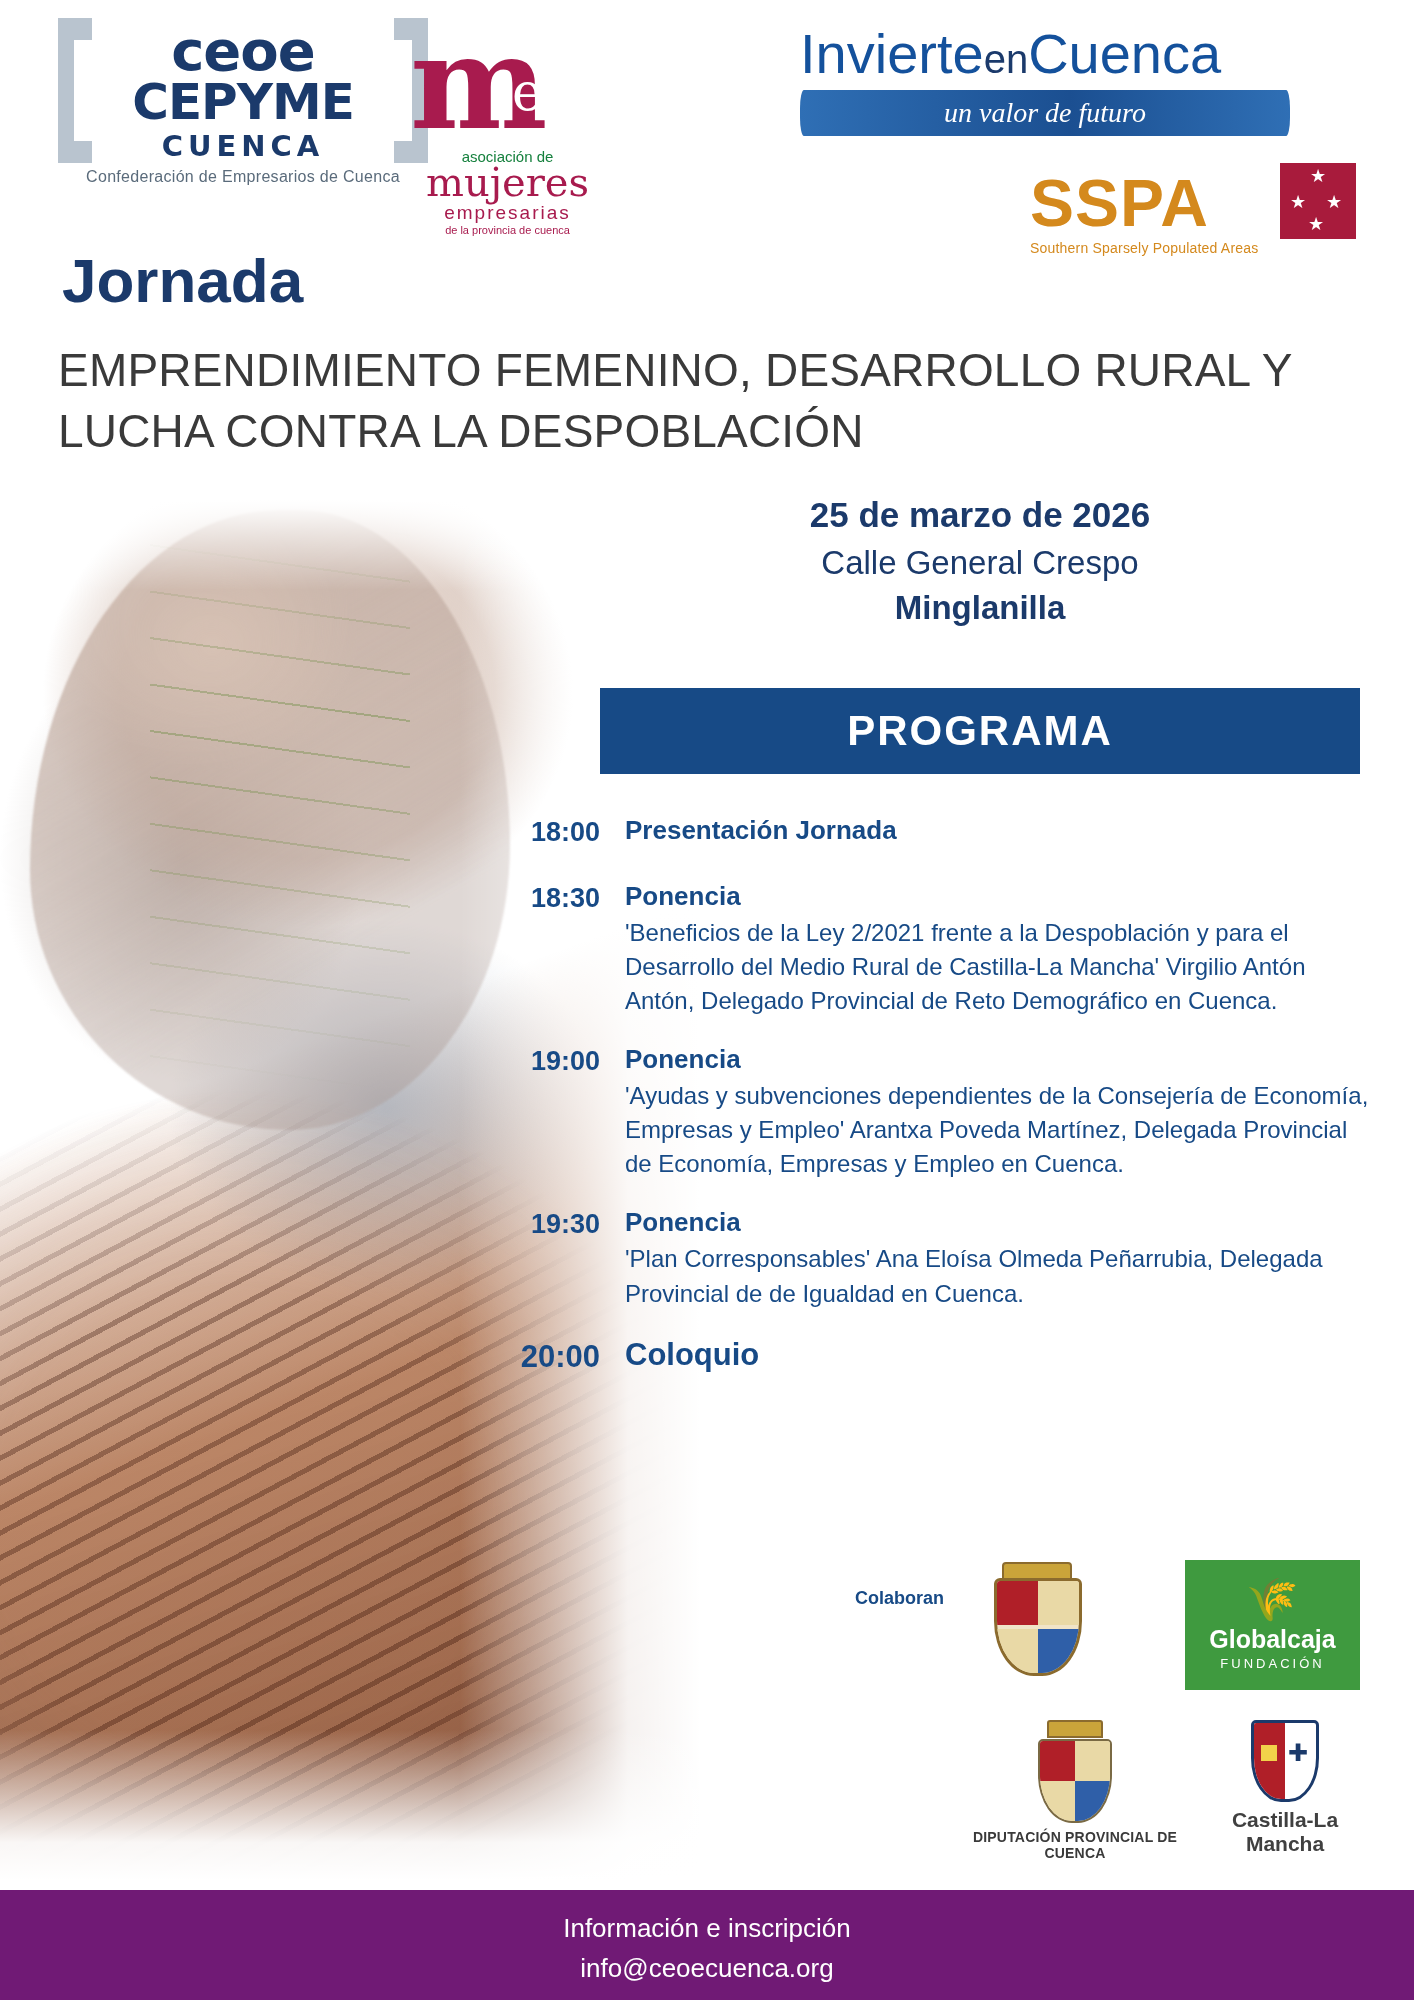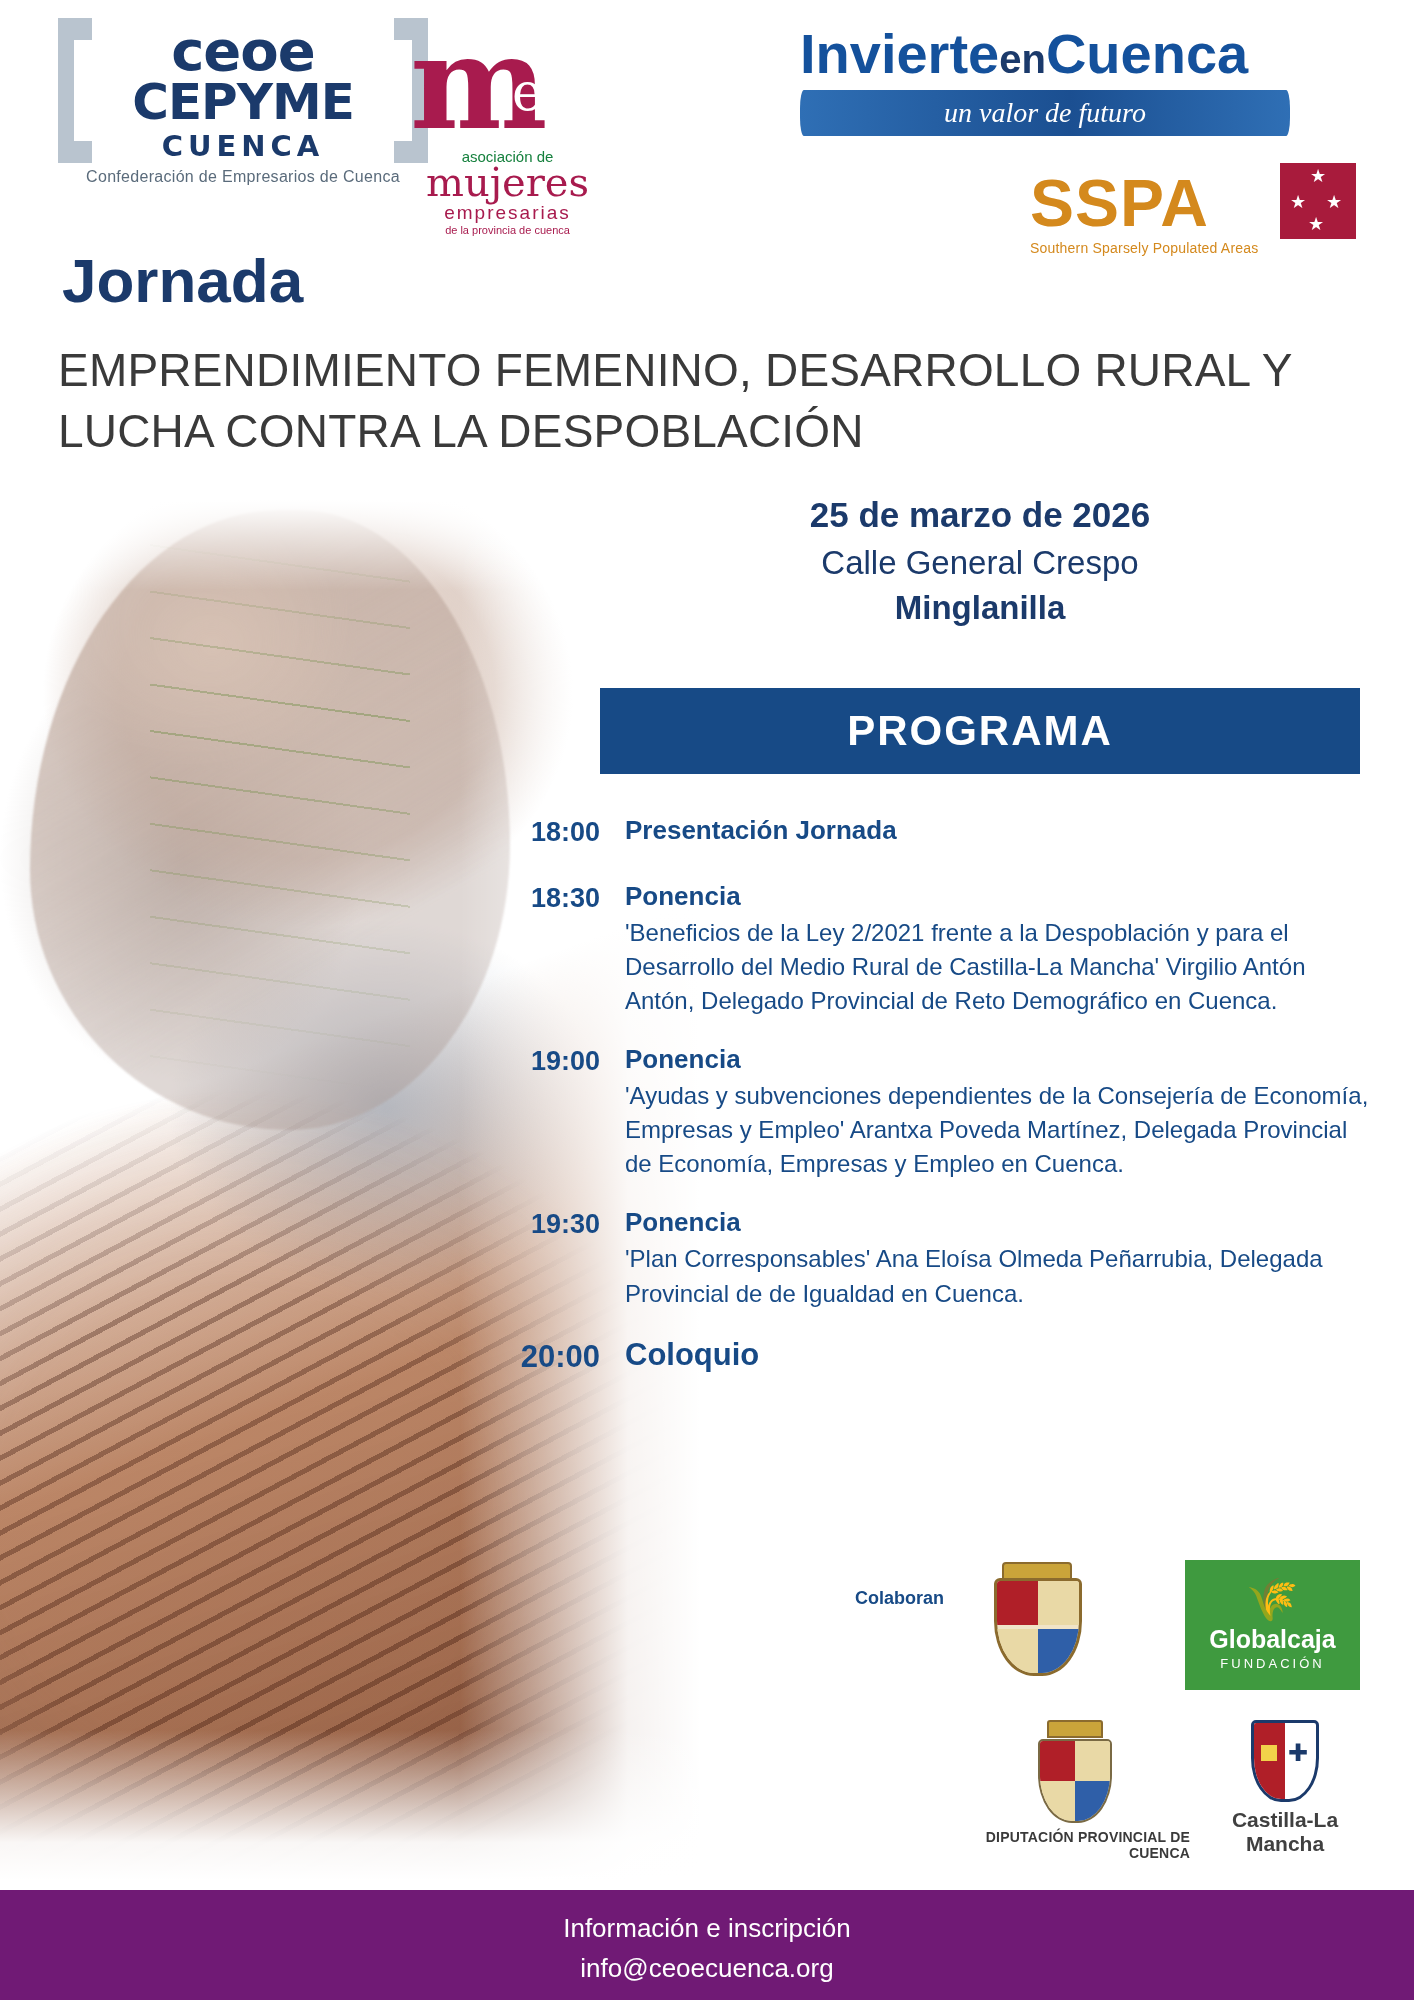--- a/index.html
+++ b/index.html
@@ -167,21 +167,21 @@
   
   .invierte-logo {
     position: absolute;
     left: 800px;
     top: 26px;
     width: 580px;
     height: 120px;
   }
   .invierte-top {
     font-size: 56px;
-    font-weight: bold;
+    font-weight: normal;
     white-space: nowrap;
     line-height: 1;
   }
   .inv-word1 { color: #14519c; }
   .inv-word2 { color: #1b3a6b; font-size: 40px; }
   .inv-word3 { color: #14519c; }
   .invierte-ribbon {
     position: relative;
     margin-top: 8px;
     width: 490px;
@@ -550,21 +550,20 @@
     background: #caa43a;
     border: 2px solid #8b6b2e;
     border-radius: 3px 3px 0 0;
   }
   .dip-text {
     margin-top: 6px;
     font-size: 14px;
     font-weight: bold;
     color: #3a3a3a;
     letter-spacing: 0.2px;
-    text-align: right;
   }
 
   
   .clm {
     position: absolute;
     left: 230px;
     top: 160px;
     width: 190px;
     height: 130px;
     text-align: center;

